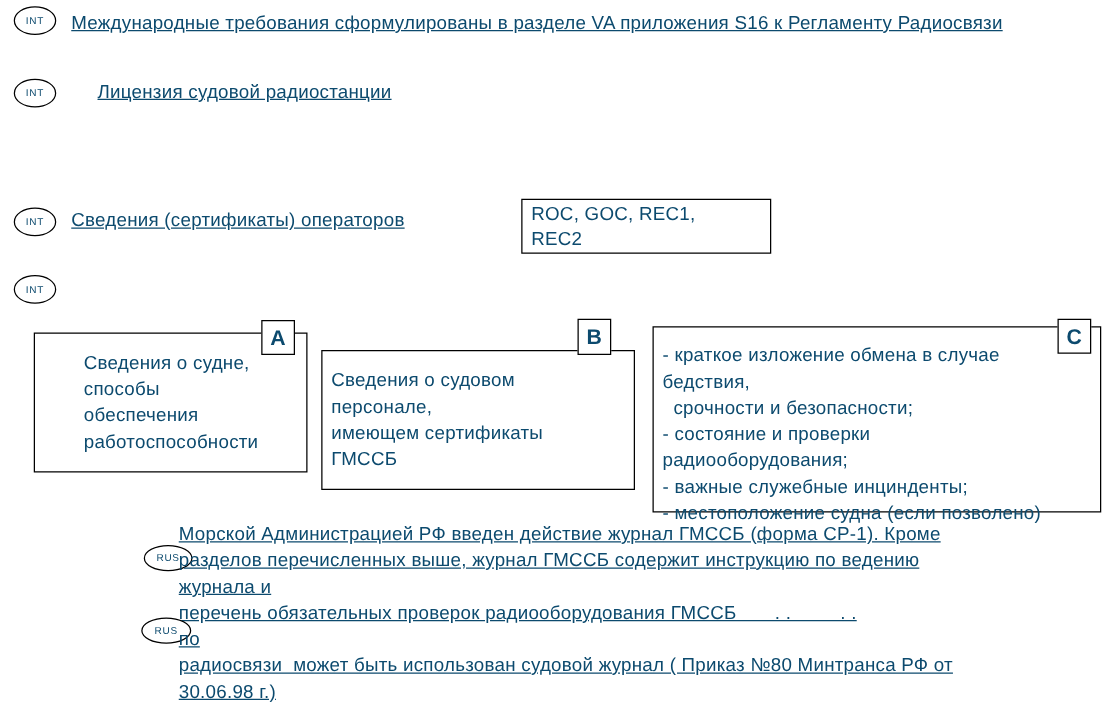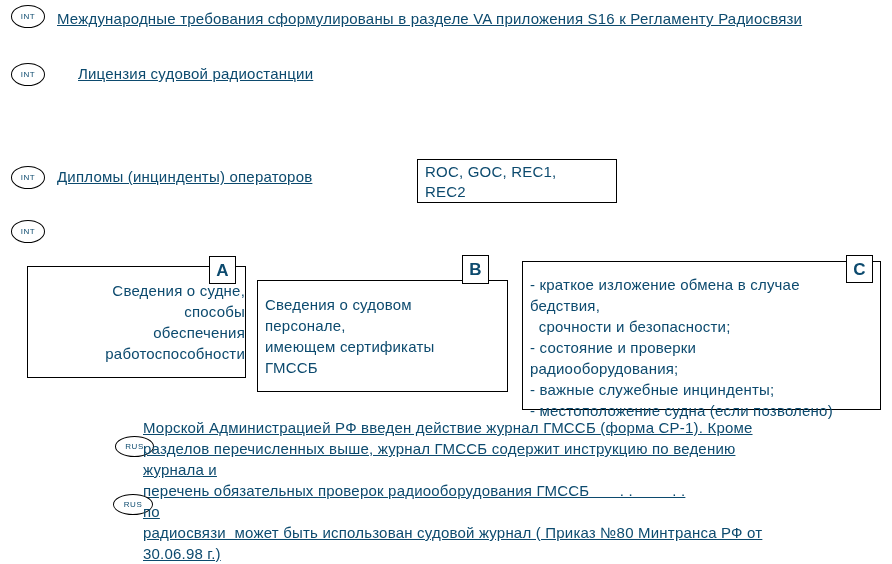--- a/index.html
+++ b/index.html
@@ -46,35 +46,35 @@
     background: #ffffff;
     box-sizing: border-box;
     display: flex;
     align-items: center;
     justify-content: center;
     font-weight: bold;
     font-size: 17px;
     line-height: 1;
     z-index: 2;
   }
-  .center { text-align: right; }
+  .center { text-align: left; padding-left: 39px; }
 </style>
 </head>
 <body>
 
 <div id="page">
 
   <div class="oval" style="left:11px; top:5px; width:34px; height:23px;">INT</div>
   <div class="abs" style="left:57px; top:8px; width:832px;">Международные требования сформулированы в разделе VA приложения S16 к Регламенту Радиосвязи</div>
 
   <div class="oval" style="left:11px; top:63px; width:34px; height:23px;">INT</div>
   <div class="abs" style="left:66px; top:63px; width:320px;margin-left:12px;">Лицензия судовой радиостанции</div>
 
   <div class="oval" style="left:11px; top:166px; width:34px; height:23px;">INT</div>
-  <div class="abs" style="left:57px; top:166px; width:340px;">Дипломы (инцинденты) операторов</div>
+  <div class="abs" style="left:57px; top:166px; width:340px;">Сведения (сертификаты) операторов</div>
   <div class="outbox pre" style="left:417px; top:159px; width:200px; height:44px; padding:2px 6px 16px 7px; line-height:20px;">ROC, GOC, REC1,
 REC2</div>
 
   <div class="oval" style="left:11px; top:220px; width:34px; height:23px;">INT</div>
 
   <div class="outbox pre center" style="left:27px; top:266px; width:219px; height:112px; padding-top:13px;">Сведения о судне,
 способы
 обеспечения
 работоспособности</div>
   <div class="taglabel" style="left:209px; top:256px; width:27px; height:28px;">A</div>

